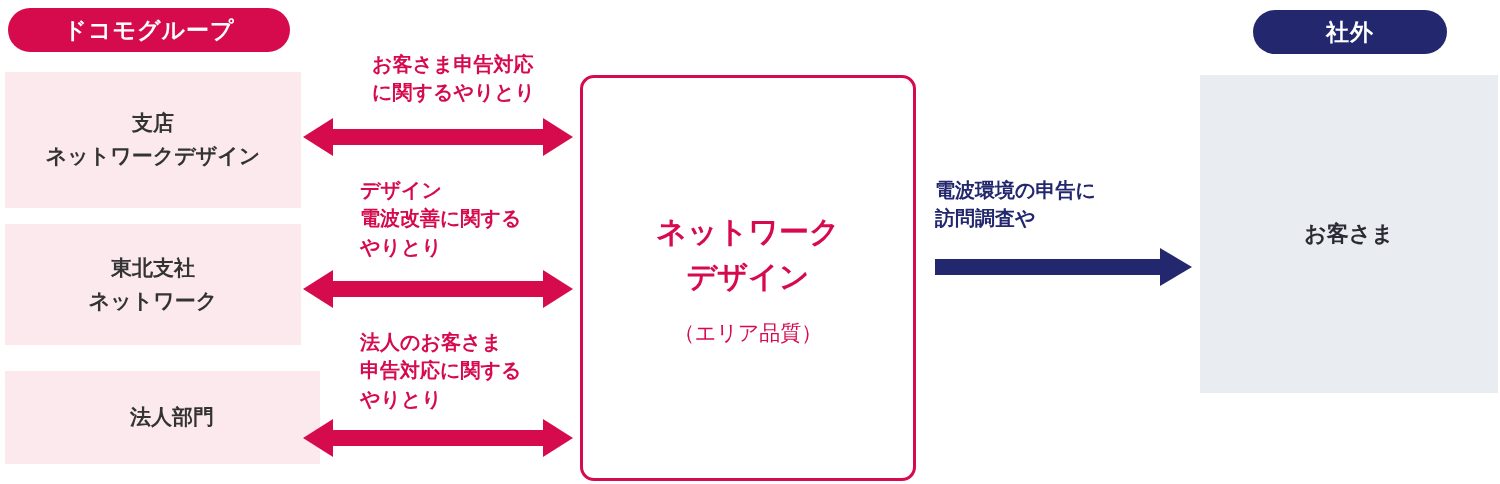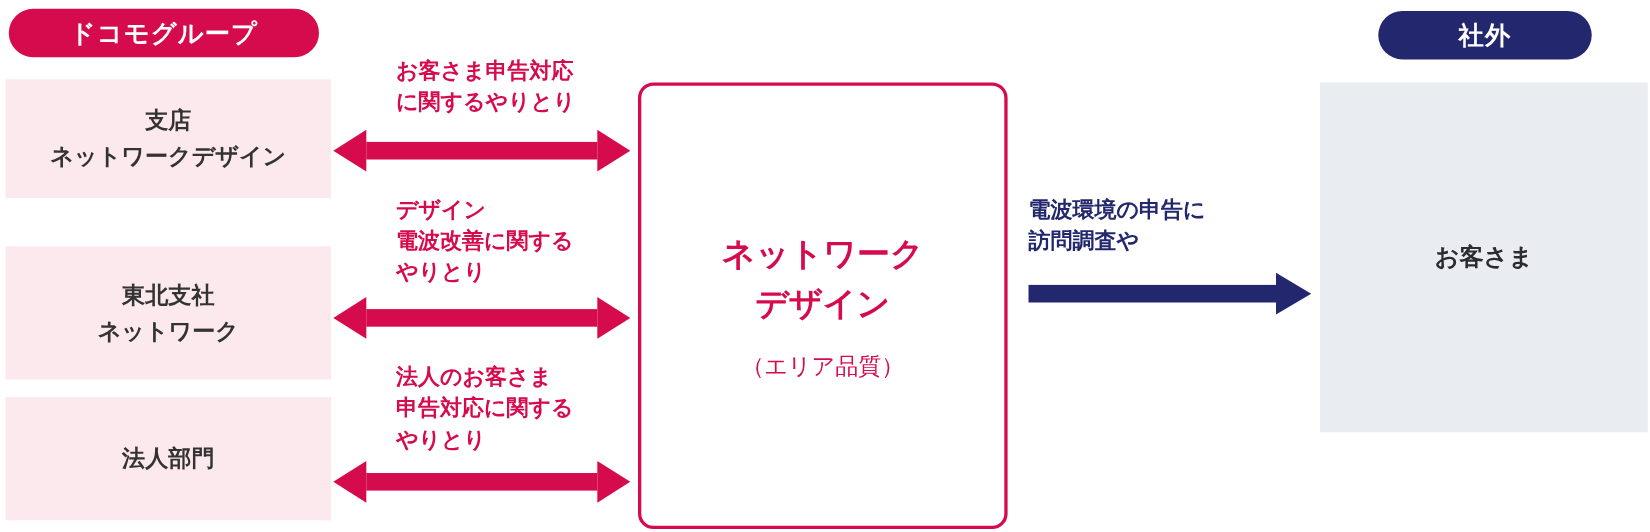--- a/index.html
+++ b/index.html
@@ -41,23 +41,23 @@
     color: var(--dark);
     font-weight: bold;
     font-size: 21px;
     line-height: 1.55;
     display: flex;
     align-items: center;
     justify-content: center;
     text-align: center;
     white-space: pre-line;
   }
-  .box1 { top: 72px;  height: 108px; }
+  .box1 { top: 72px;  height: 136px; }
   .box2 { top: 224px; height: 121px; }
-  .box3 { top: 361px; height: 112px; }
+  .box3 { top: 371px; height: 93px; padding-left: 19px; }
 
   
   .center-box {
     position: absolute;
     left: 580px;
     top: 75px;
     width: 336px;
     height: 406px;
     background: #ffffff;
     border: 3px solid var(--red);
@@ -150,21 +150,21 @@
 
   
   .flow-label {
     position: absolute;
     color: var(--red);
     font-weight: bold;
     font-size: 20px;
     line-height: 1.42;
     white-space: pre-line;
   }
-  .l1 { left: 360px; top: 50px; }
+  .l1 { left: 372px; top: 50px; }
   .l2 { left: 360px; top: 176px; }
   .l3 { left: 360px; top: 328px; }
   .l-navy { left: 935px; top: 176px; color: var(--navy); }
 </style>
 </head>
 <body>
 
 <div class="canvas">
 
   <div class="badge badge-navy">社外</div>

